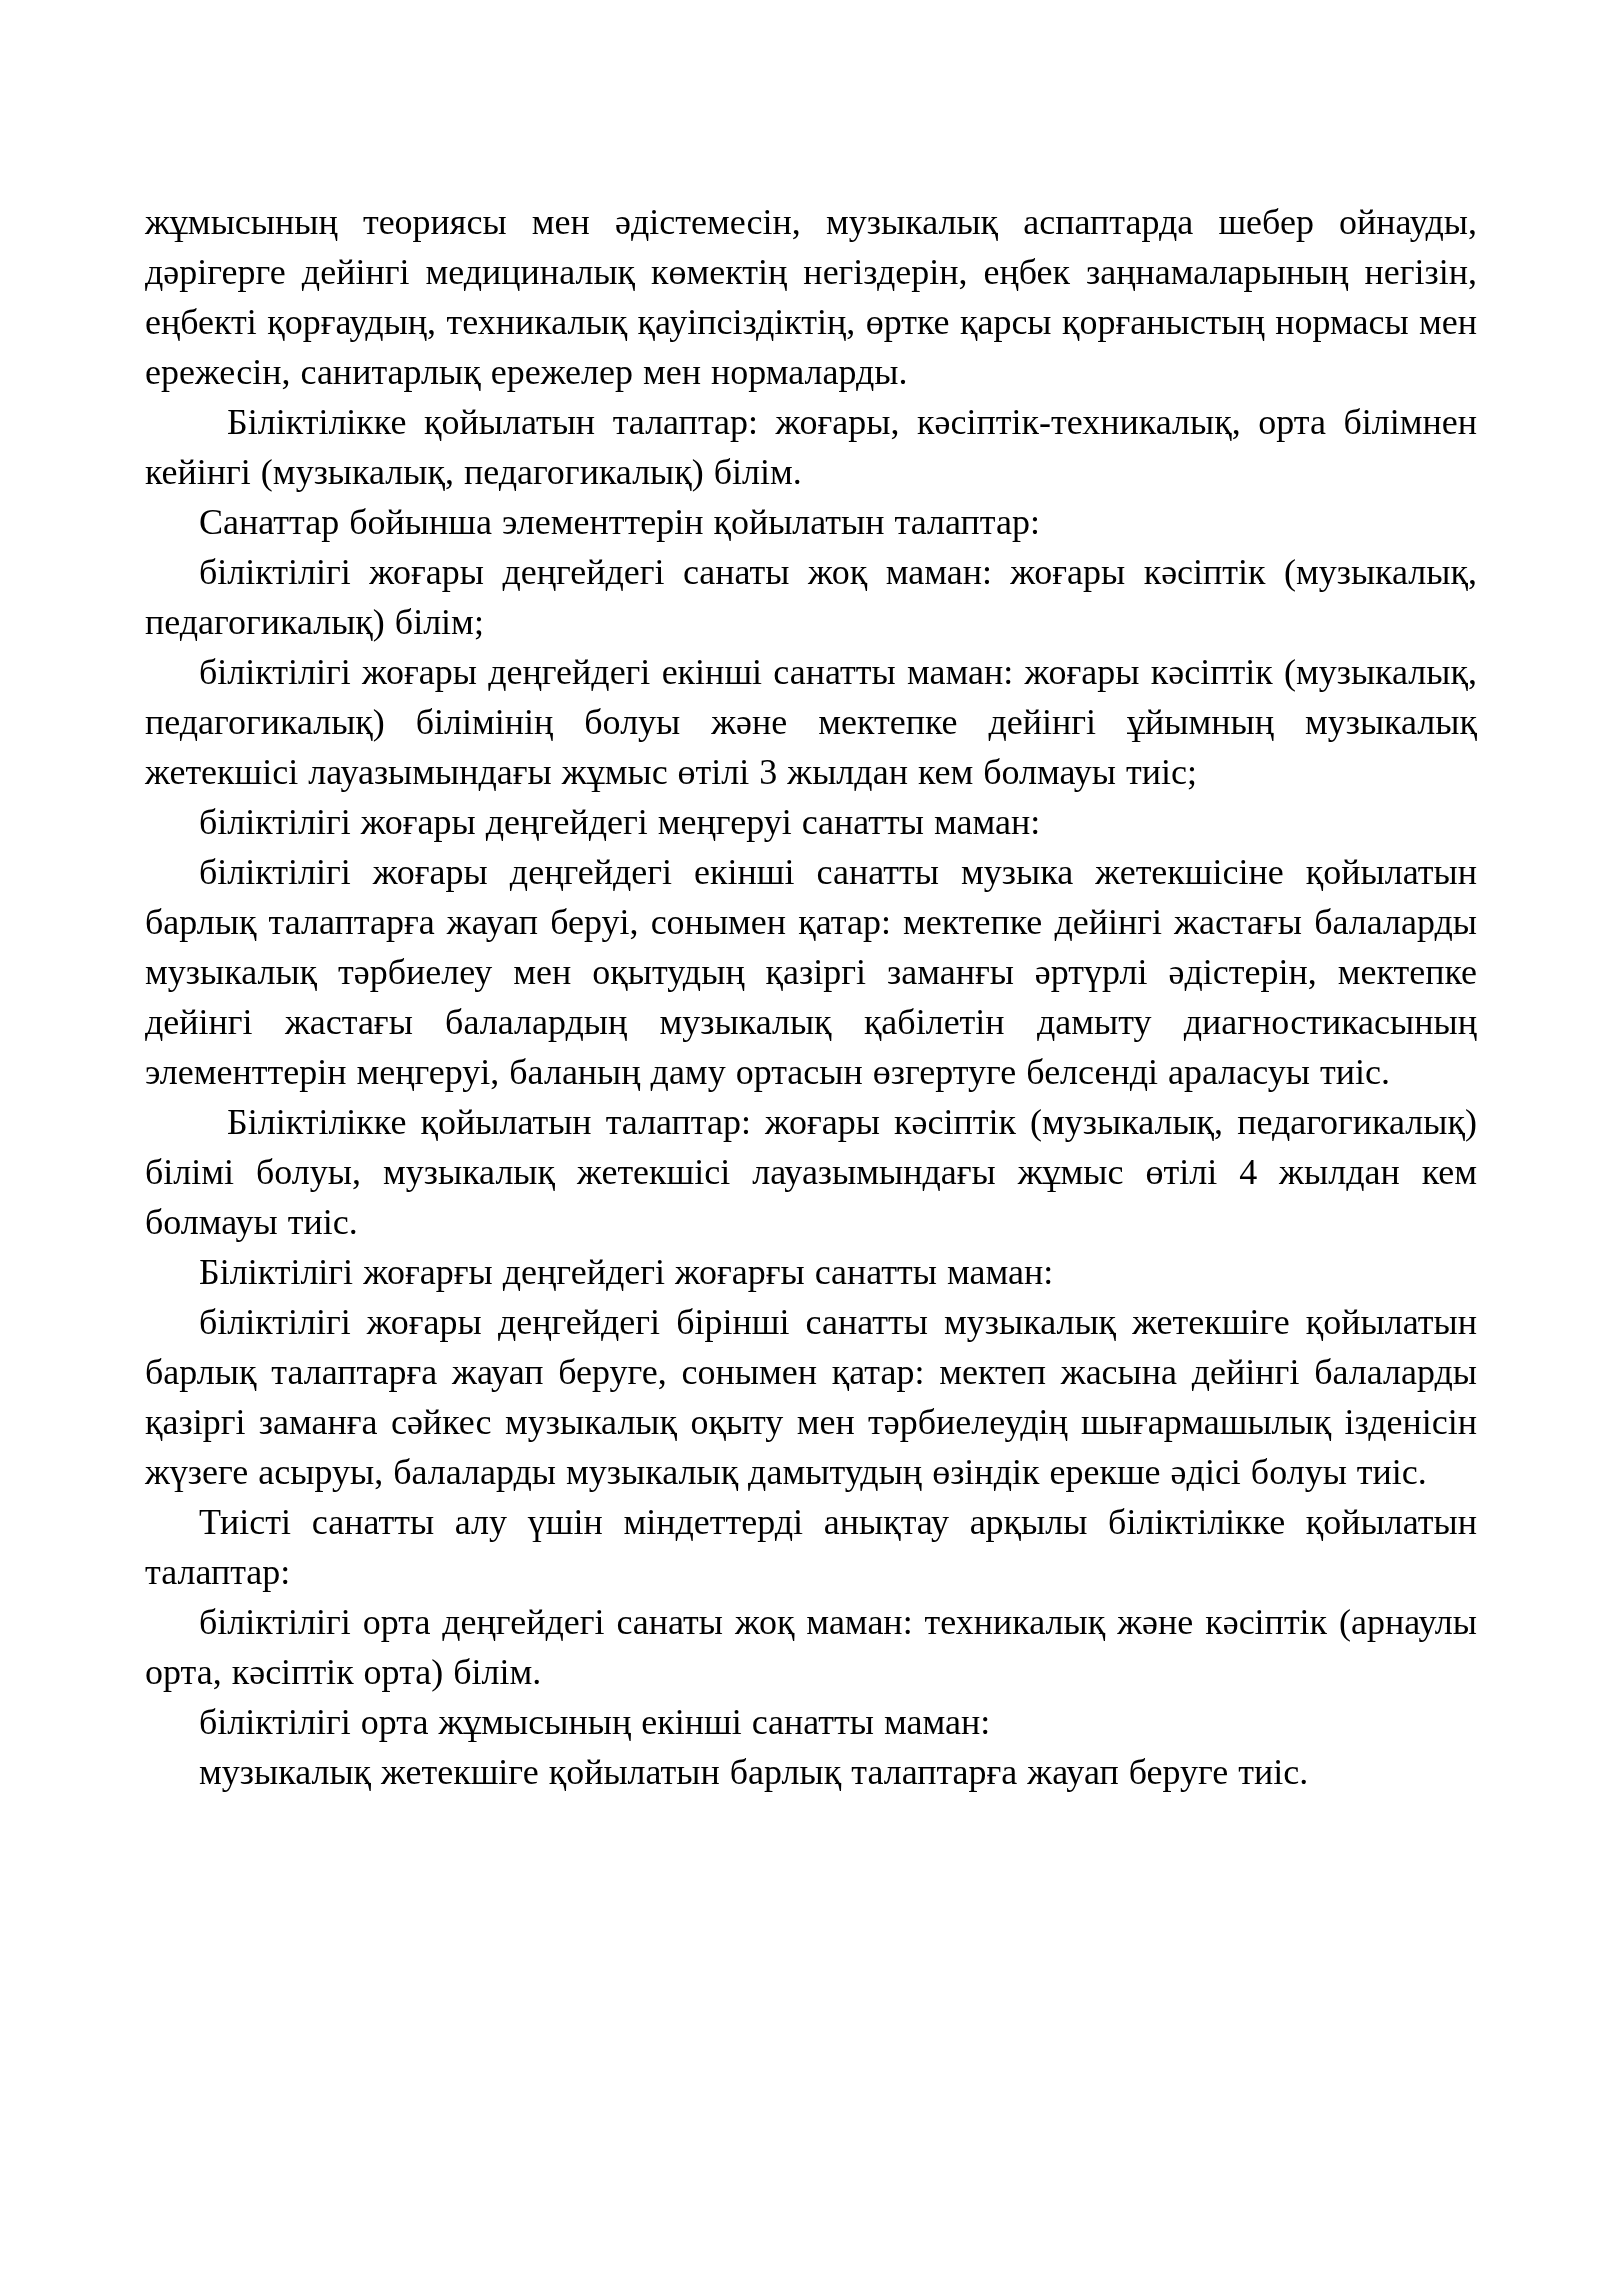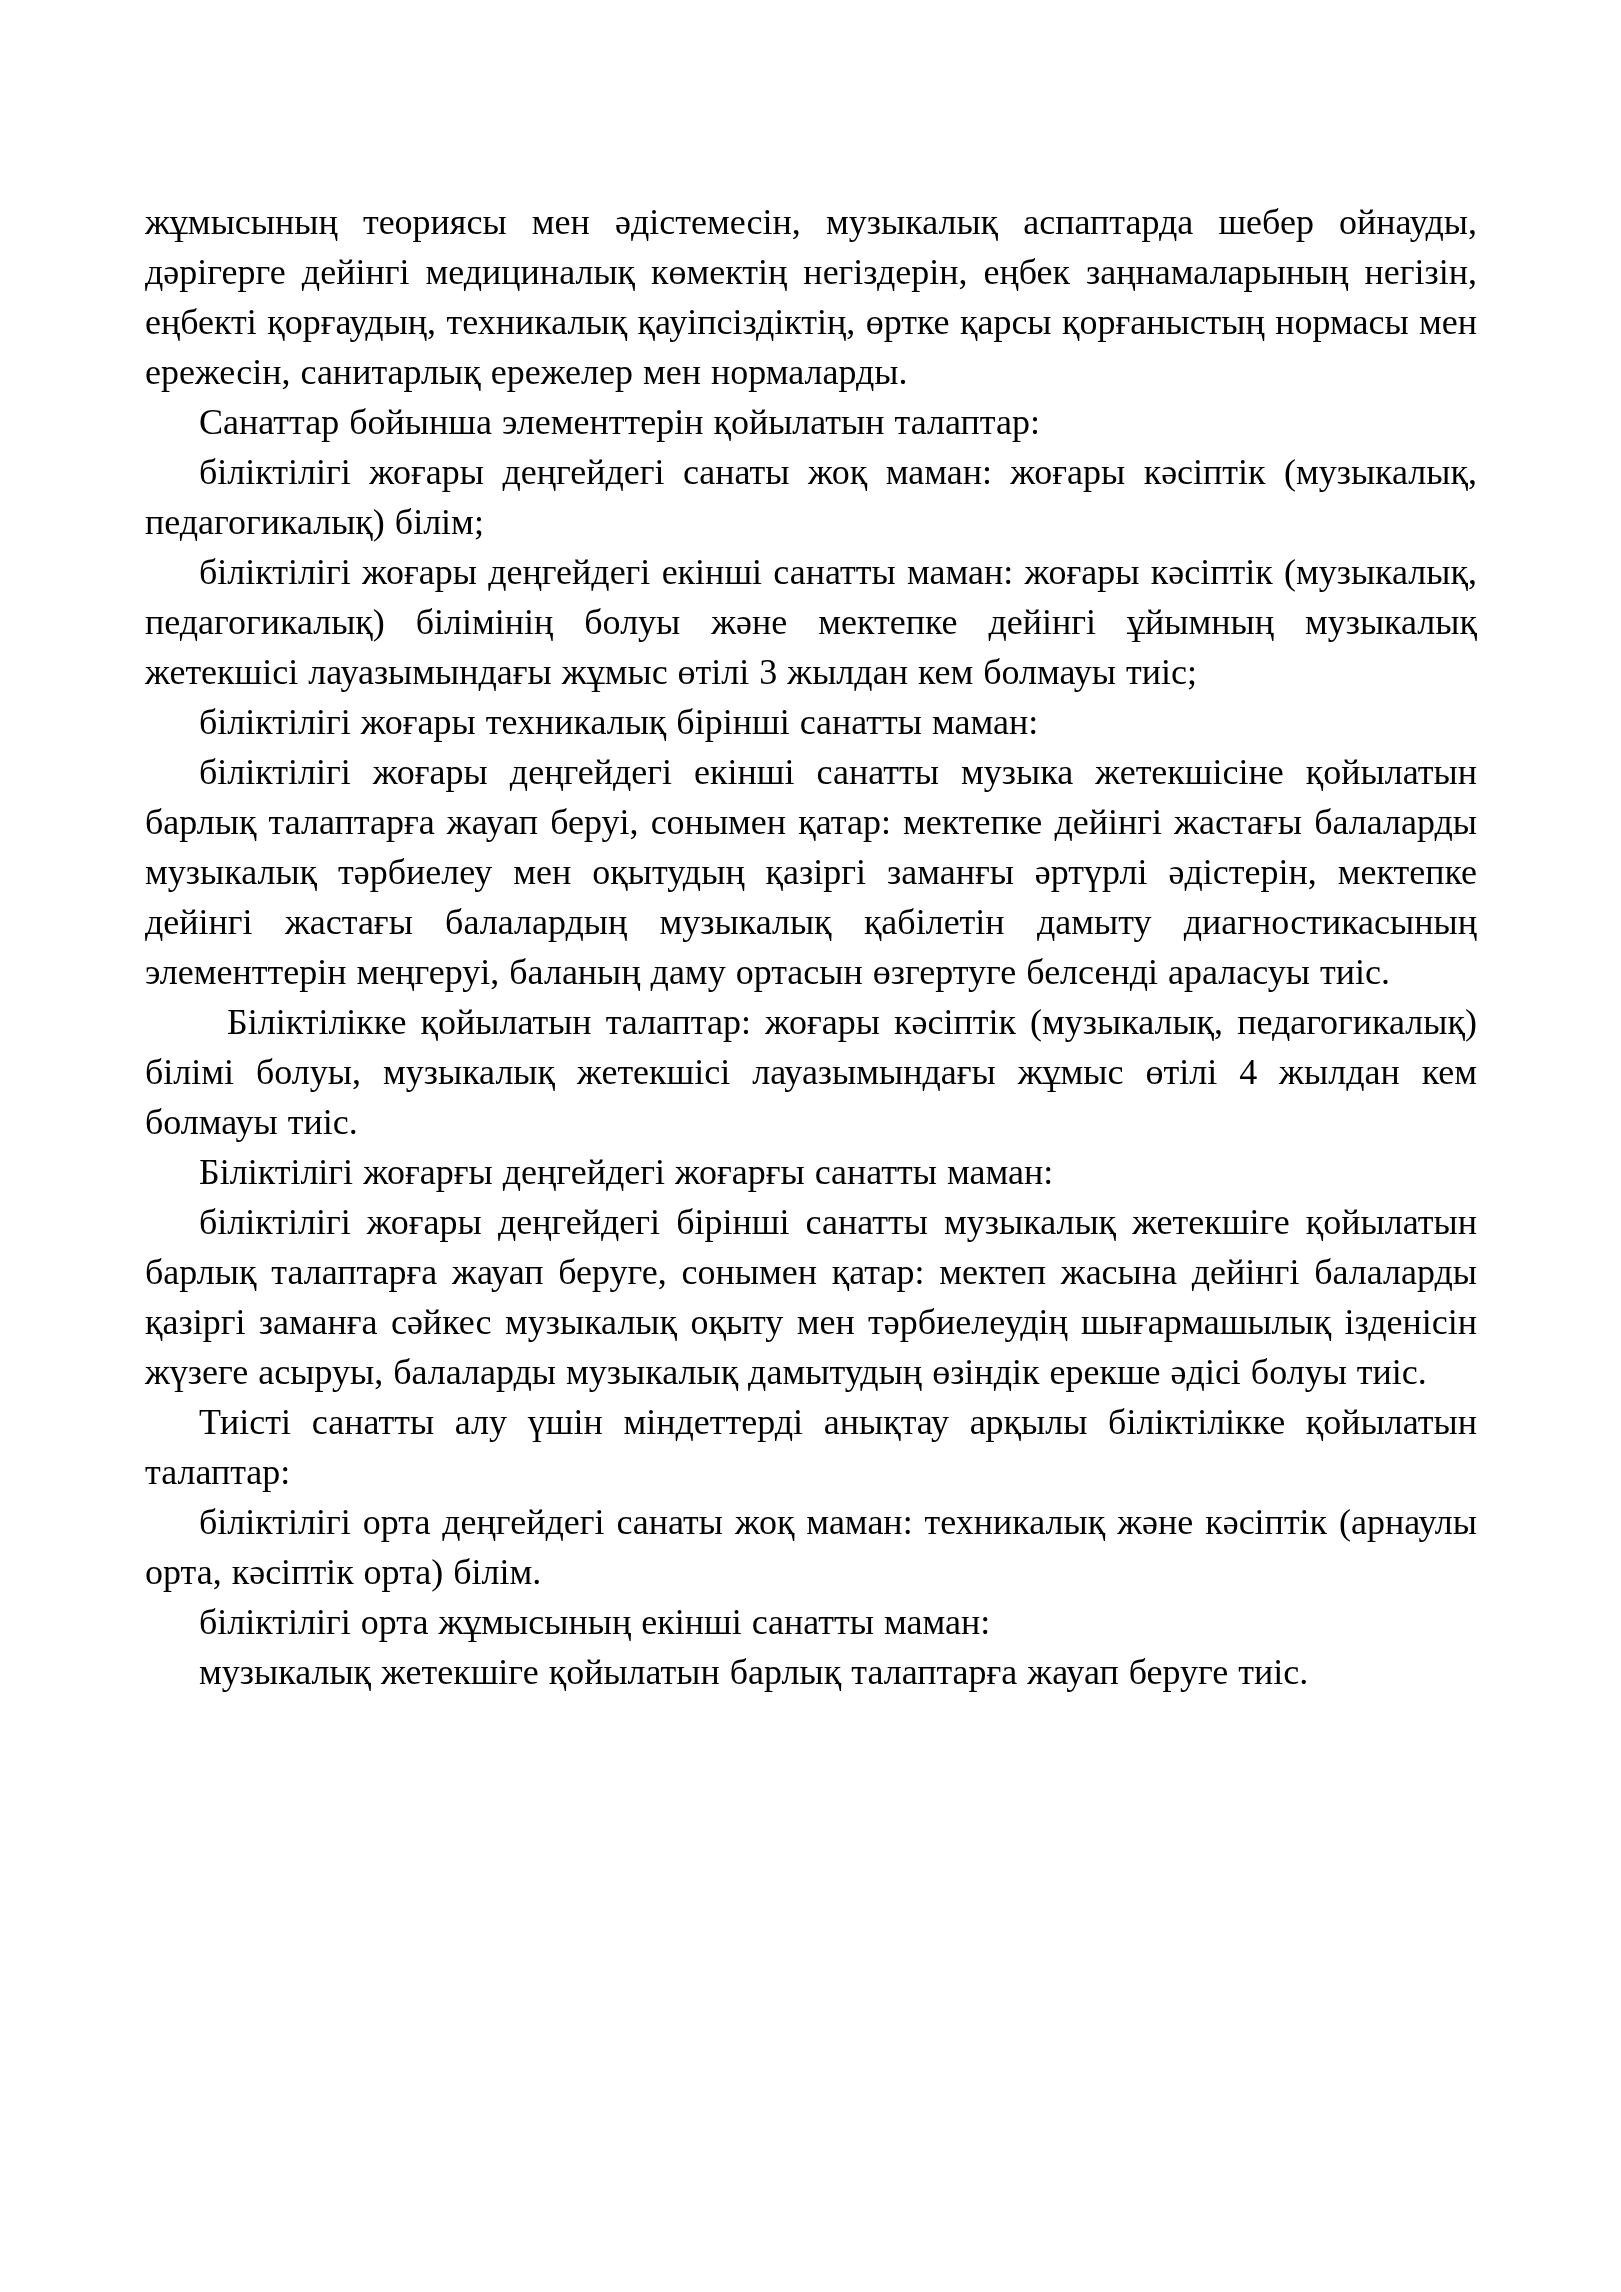--- a/index.html
+++ b/index.html
@@ -33,24 +33,25 @@
   .doc-body p.p-deep {
     text-indent: 82px;
   }
 </style>
 </head>
 <body>
 
 <div class="page">
   <div class="doc-body">
     <p class="p-noindent">жұмысының теориясы мен әдістемесін, музыкалық аспаптарда шебер ойнауды, дәрігерге дейінгі медициналық көмектің негіздерін, еңбек заңнамаларының негізін, еңбекті қорғаудың, техникалық қауіпсіздіктің, өртке қарсы қорғаныстың нормасы мен ережесін, санитарлық ережелер мен нормаларды.</p>
+    <p class="p-deep">Біліктілікке қойылатын талаптар: жоғары, кәсіптік-техникалық, орта білімнен кейінгі (музыкалық, педагогикалық) білім.</p>
     <p>Санаттар бойынша элементтерін қойылатын талаптар:</p>
     <p>біліктілігі жоғары деңгейдегі санаты жоқ маман: жоғары кәсіптік (музыкалық, педагогикалық) білім;</p>
     <p>біліктілігі жоғары деңгейдегі екінші санатты маман: жоғары кәсіптік (музыкалық, педагогикалық) білімінің болуы және мектепке дейінгі ұйымның музыкалық жетекшісі лауазымындағы жұмыс өтілі 3 жылдан кем болмауы тиіс;</p>
-    <p>біліктілігі жоғары техникалық бірінші санатты маман:</p>
+    <p>біліктілігі жоғары деңгейдегі меңгеруі санатты маман:</p>
     <p>біліктілігі жоғары деңгейдегі екінші санатты музыка жетекшісіне қойылатын барлық талаптарға жауап беруі, сонымен қатар: мектепке дейінгі жастағы балаларды музыкалық тәрбиелеу мен оқытудың қазіргі заманғы әртүрлі әдістерін, мектепке дейінгі жастағы балалардың музыкалық қабілетін дамыту диагностикасының элементтерін меңгеруі, баланың даму ортасын өзгертуге белсенді араласуы тиіс.</p>
     <p class="p-deep">Біліктілікке қойылатын талаптар: жоғары кәсіптік (музыкалық, педагогикалық) білімі болуы, музыкалық жетекшісі лауазымындағы жұмыс өтілі 4 жылдан кем болмауы тиіс.</p>
     <p>Біліктілігі жоғарғы деңгейдегі жоғарғы санатты маман:</p>
     <p>біліктілігі жоғары деңгейдегі бірінші санатты музыкалық жетекшіге қойылатын барлық талаптарға жауап беруге, сонымен қатар: мектеп жасына дейінгі балаларды қазіргі заманға сәйкес музыкалық оқыту мен тәрбиелеудің шығармашылық ізденісін жүзеге асыруы, балаларды музыкалық дамытудың өзіндік ерекше әдісі болуы тиіс.</p>
     <p>Тиісті санатты алу үшін міндеттерді анықтау арқылы біліктілікке қойылатын талаптар:</p>
     <p>біліктілігі орта деңгейдегі санаты жоқ маман: техникалық және кәсіптік (арнаулы орта, кәсіптік орта) білім.</p>
     <p>біліктілігі орта жұмысының екінші санатты маман:</p>
     <p>музыкалық жетекшіге қойылатын барлық талаптарға жауап беруге тиіс.</p>
   </div>
 </div>

